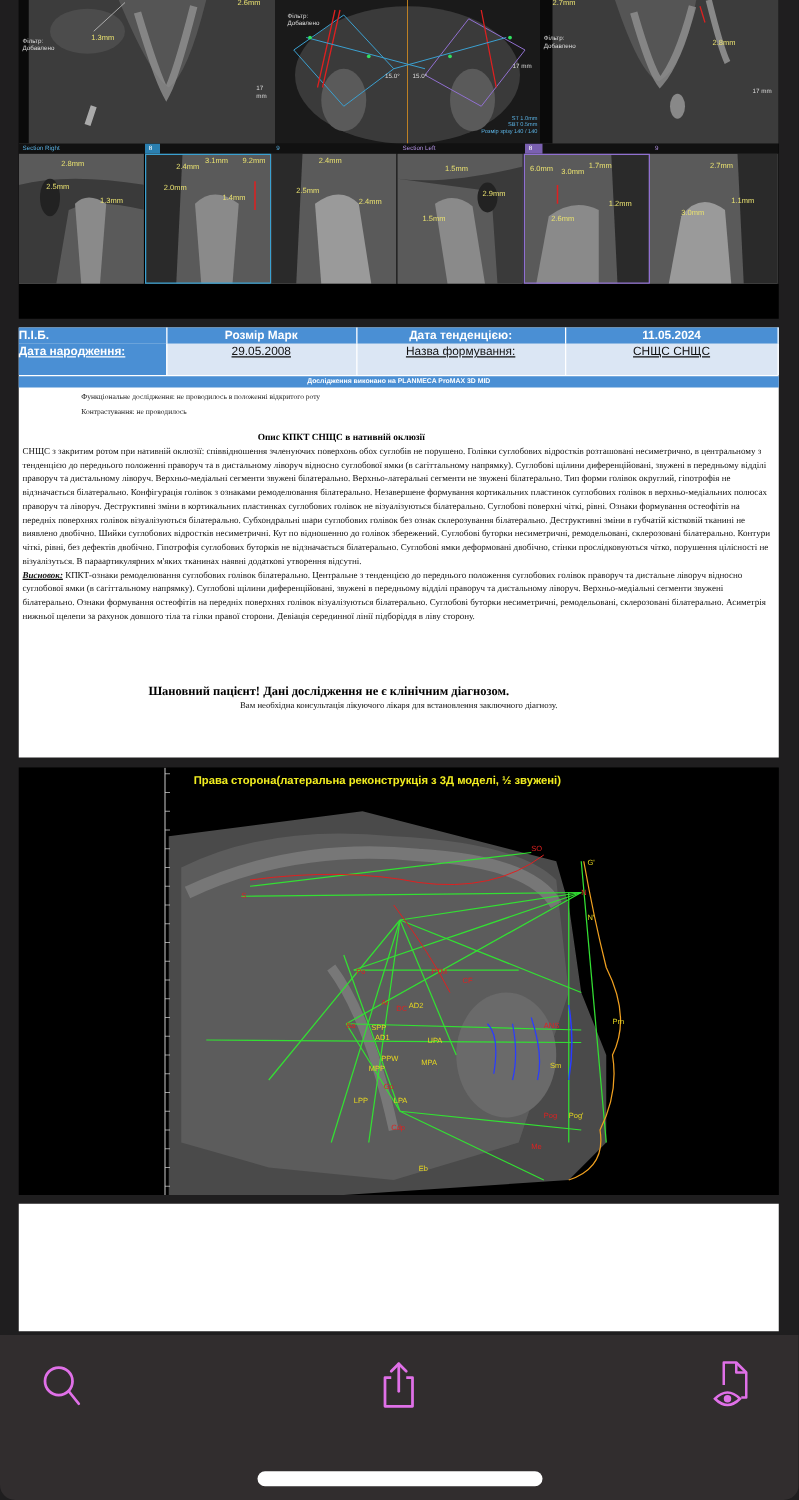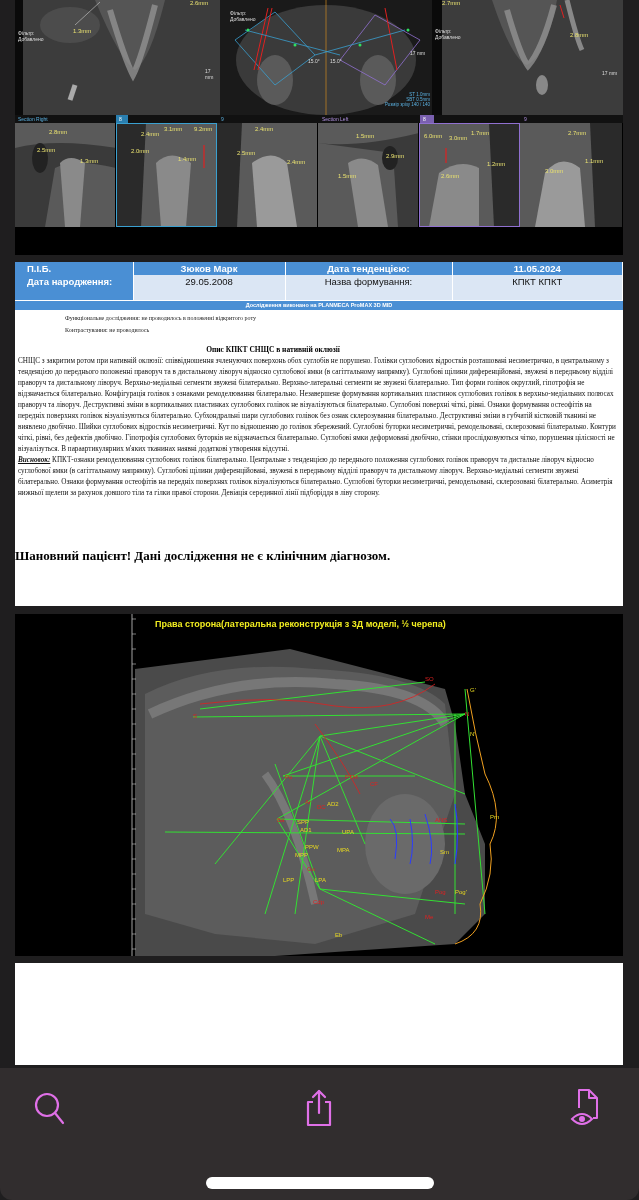--- a/index.html
+++ b/index.html
@@ -19,33 +19,33 @@
   .strip-seg.sel-blue { background: #2a7fb0; color: #fff; }
   .strip-seg.sel-purple { background: #7a60b0; color: #fff; }
   .ct-bottom { position: absolute; left: 0; top: 123px; width: 608px; height: 104px; }
   .ct-cell { position: absolute; top: 0; width: 101px; height: 104px; background: #555; overflow: hidden; border-right: 1px solid #000; }
   .ct-cell.sel-blue { outline: 1px solid #3aa0d0; outline-offset: -1px; }
   .ct-cell.sel-purple { outline: 1px solid #9070d0; outline-offset: -1px; }
 
   
   .report-page { position: absolute; left: 15px; top: 262px; width: 608px; height: 344px; background: #fff; }
   .info-table { position: absolute; left: 0; top: 0; width: 608px; border-collapse: collapse; }
-  .info-table td { font-size: 9.5px; font-weight: bold; color: #fff; padding: 1px 12px; height: 10px; border-right: 1px solid #fff; }
+  .info-table td { font-size: 9.5px; font-weight: bold; color: #fff; padding: 1px 0; height: 10px; border-right: 1px solid #fff; }
   .row1 td { background: #4a8fd4; }
-  .row2 td { background: #dbe6f4; color: #111; font-weight: normal; vertical-align: top; height: 25px; }
+  .row2 td { background: #dbe6f4; color: #111; font-weight: normal; vertical-align: top; height: 25px; text-decoration: underline; }
   .row2 td.lbl { background: #4a8fd4; color: #fff; font-weight: bold; }
   .center { text-align: center; }
   .device-bar { position: absolute; left: 0; top: 39px; width: 608px; height: 9px; background: #4a8fd4; color: #fff; font-size: 5.5px; font-weight: bold; text-align: center; line-height: 9px; }
   .meta-lines { position: absolute; left: 50px; top: 50px; font-family: "Liberation Serif", serif; font-size: 6px; color: #222; line-height: 12px; }
   .section-title { position: absolute; left: 0; top: 83px; width: 516px; text-align: center; font-family: "Liberation Serif", serif; font-weight: bold; font-size: 7.5px; color: #000; }
   .body-text { position: absolute; left: 3px; top: 94px; width: 600px; font-family: "Liberation Serif", serif; font-size: 7.2px; line-height: 11px; color: #111; }
   .body-text p { margin: 0; }
   .body-text .hdr { font-weight: bold; font-style: italic; text-decoration: underline; }
   .body-text .rec { padding-left: 2px; }
-  .notice-bold { position: absolute; left: 0; top: 286px; width: 496px; text-align: left; font-family: "Liberation Serif", serif; font-weight: bold; font-size: 13px; color: #000; }
+  .notice-bold { position: absolute; left: 0; top: 286px; width: 496px; text-align: center; font-family: "Liberation Serif", serif; font-weight: bold; font-size: 10px; color: #000; }
   .notice-norm { position: absolute; left: 0; top: 298px; width: 608px; text-align: center; font-family: "Liberation Serif", serif; font-size: 7px; color: #111; }
 
   
   .ceph-page { position: absolute; left: 15px; top: 614px; width: 608px; height: 342px; background: #000; overflow: hidden; }
   .ceph-title { position: absolute; left: 140px; top: 5px; color: #f2ee20; font-size: 9px; font-weight: bold; white-space: nowrap; }
   .ceph-ruler { position: absolute; left: 115px; top: 0; width: 10px; height: 342px; }
 
   
   .blank-page { position: absolute; left: 15px; top: 963px; width: 608px; height: 102px; background: #fff; }
 
@@ -204,43 +204,44 @@
         <span class="ct-label" style="left:65px;top:35px">1.1mm</span>
       </div>
     </div>
   </div>
 
   <div class="report-page">
     <table class="info-table">
       <tbody>
           <tr class="row1">
         <td style="width:118px">П.І.Б.</td>
-        <td class="center" style="width:152px">Зюков Марк</td>
+        <td class="center" style="width:152px">Розмір Марк</td>
         <td class="center" style="width:167px">Дата тенденцією:</td>
         <td class="center">11.05.2024</td>
       </tr>
       <tr class="row2">
         <td class="lbl">Дата народження:</td>
         <td class="center">29.05.2008</td>
         <td class="center">Назва формування:</td>
-        <td class="center">КПКТ КПКТ</td>
+        <td class="center">СНЩС СНЩС</td>
       </tr>
     </tbody>
       </table>
     <div class="device-bar">Дослідження виконано на  PLANMECA ProMAX 3D MID</div>
     <div class="meta-lines">
       <div>Функціональне дослідження: не проводилось в положенні відкритого роту</div>
       <div>Контрастування: не проводилось</div>
     </div>
     <div class="section-title">Опис КПКТ СНЩС в нативній оклюзії</div>
     <div class="body-text">
       <p>СНЩС з закритим ротом при нативній оклюзії: співвідношення зчленуючих поверхонь обох суглобів не порушено. Голівки суглобових відростків розташовані несиметрично, в центральному з тенденцією до переднього положенні праворуч та в дистальному ліворуч відносно суглобової ямки (в сагіттальному напрямку). Суглобові щілини диференційовані, звужені в передньому відділі праворуч та дистальному ліворуч. Верхньо-медіальні сегменти звужені білатерально. Верхньо-латеральні сегменти не звужені білатерально. Тип форми голівок округлий, гіпотрофія не відзначається білатерально. Конфігурація голівок з ознаками ремоделювання білатерально. Незавершене формування кортикальних пластинок суглобових голівок в верхньо-медіальних полюсах праворуч та ліворуч. Деструктивні зміни в кортикальних пластинках суглобових голівок не візуалізуються білатерально. Суглобові поверхні чіткі, рівні. Ознаки формування остеофітів на передніх поверхнях голівок візуалізуються білатерально. Субхондральні шари суглобових голівок без ознак склерозування білатерально. Деструктивні зміни в губчатій кістковій тканині не виявлено двобічно. Шийки суглобових відростків несиметричні. Кут по відношенню до голівок збережений. Суглобові буторки несиметричні, ремодельовані, склерозовані білатерально.  Контури чіткі, рівні, без дефектів двобічно. Гіпотрофія суглобових буторків не відзначається білатерально. Суглобові ямки деформовані двобічно, стінки прослідковуються чітко, порушення цілісності не візуалізуться. В параартикулярних м'яких тканинах наявні додаткові утворення відсутні.</p>
       <p><span class="hdr">Висновок:</span><span> КПКТ-ознаки ремоделювання суглобових голівок білатерально. Центральне з тенденцією до переднього положення суглобових голівок праворуч та дистальне ліворуч відносно суглобової ямки (в сагіттальному напрямку). Суглобові щілини диференційовані, звужені в передньому відділі праворуч та дистальному ліворуч. Верхньо-медіальні сегменти звужені білатерально. Ознаки формування остеофітів на передніх поверхнях голівок візуалізуються білатерально. Суглобові буторки несиметричні, ремодельовані, склерозовані білатерально. Асиметрія нижньої щелепи за рахунок довшого тіла та гілки правої сторони. Девіація серединної лінії підборіддя в ліву сторону.</span></p>
     </div>
     <div class="notice-bold">Шановний пацієнт! Дані дослідження не є клінічним діагнозом.</div>
+    <div class="notice-norm">Вам необхідна консультація лікуючого лікаря для встановлення заключного діагнозу.</div>
   </div>
 
   <div class="ceph-page">
     <svg width="608" height="342" style="position:absolute;left:0;top:0">
       <rect width="608" height="342" fill="#000"></rect>
 
       <polygon points="120,55 275,35 430,75 440,110 450,180 470,230 470,300 440,330 260,342 120,342" fill="#4a4a4a"></polygon>
       <path d="M130 80 Q200 45 300 55 Q400 60 430 90 L440 180 L400 300 L300 330 L200 320 L130 300Z" fill="#5c5c5c"></path>
       <path d="M135 100 Q220 60 320 70 Q410 75 430 110" stroke="#888" stroke-width="10" fill="none" opacity="0.6"></path>
       <ellipse cx="390" cy="230" rx="40" ry="50" fill="#6a6a6a"></ellipse>
@@ -333,21 +334,21 @@
             <line x1="2" y1="245" x2="6" y2="245"></line>
             <line x1="2" y1="260" x2="6" y2="260"></line>
             <line x1="2" y1="275" x2="6" y2="275"></line>
             <line x1="2" y1="290" x2="6" y2="290"></line>
             <line x1="2" y1="305" x2="6" y2="305"></line>
             <line x1="2" y1="320" x2="6" y2="320"></line>
             <line x1="2" y1="335" x2="6" y2="335"></line>
         </g>
       </svg>
     </div>
-    <div class="ceph-title">Права сторона(латеральна реконструкція з 3Д моделі, ½ черепа)</div>
+    <div class="ceph-title">Права сторона(латеральна реконструкція з 3Д моделі, ½ звужені)</div>
   </div>
 
   <div class="blank-page"></div>
 </div>
 
 <div class="toolbar">
   <div class="tb-btn" style="left:30px" title="">
     <span>
       <svg width="36" height="40" viewBox="0 0 36 40">
           <circle cx="15" cy="17" r="11" fill="none" stroke="#e070e8" stroke-width="2.2"></circle>

